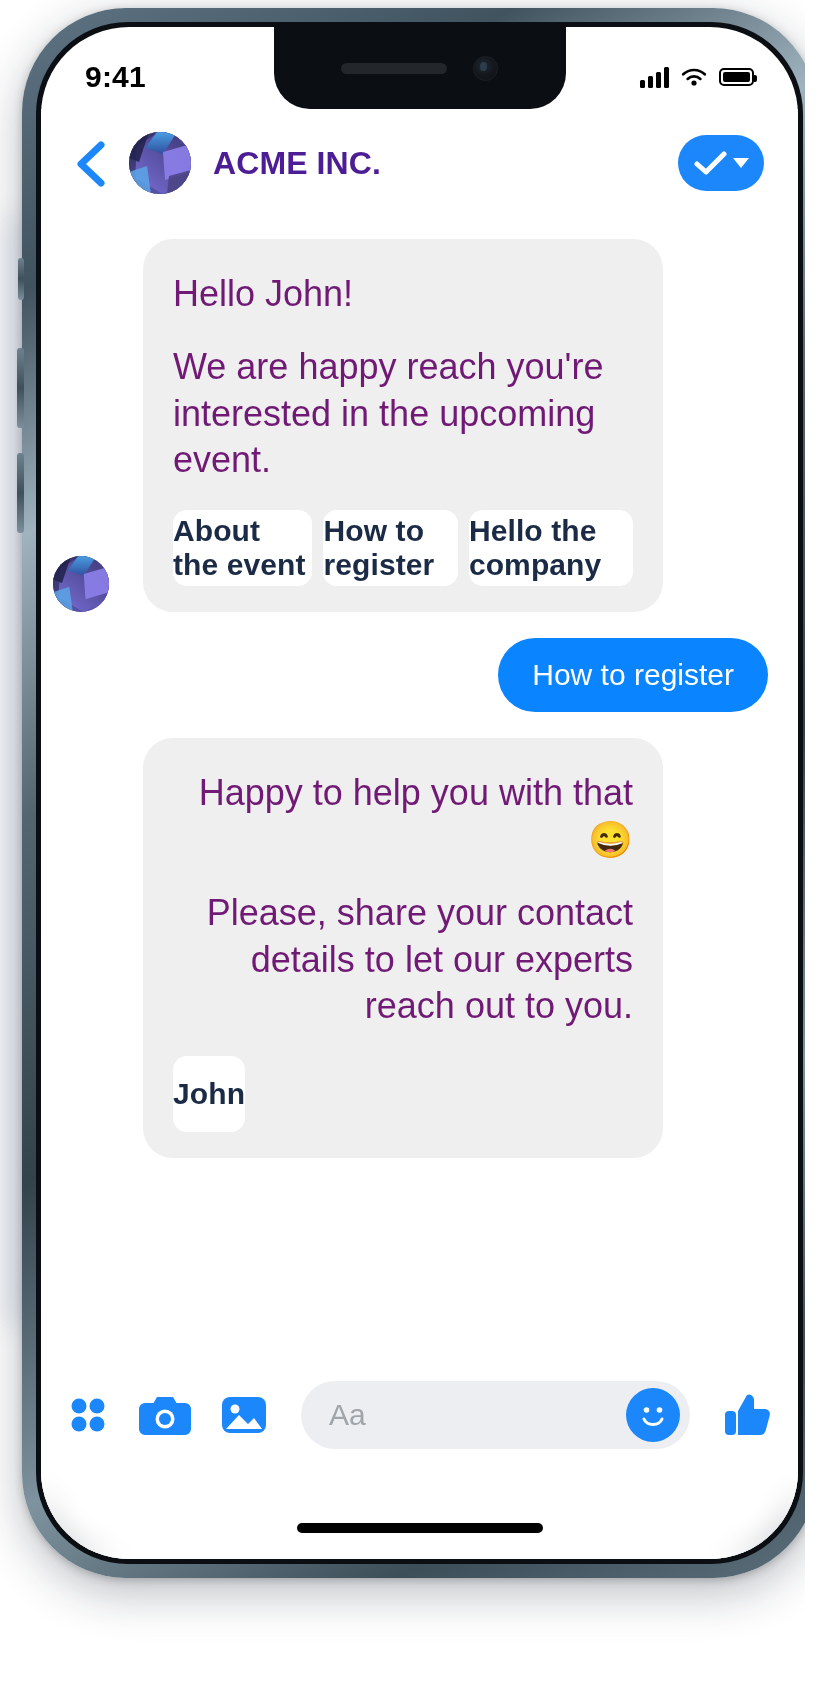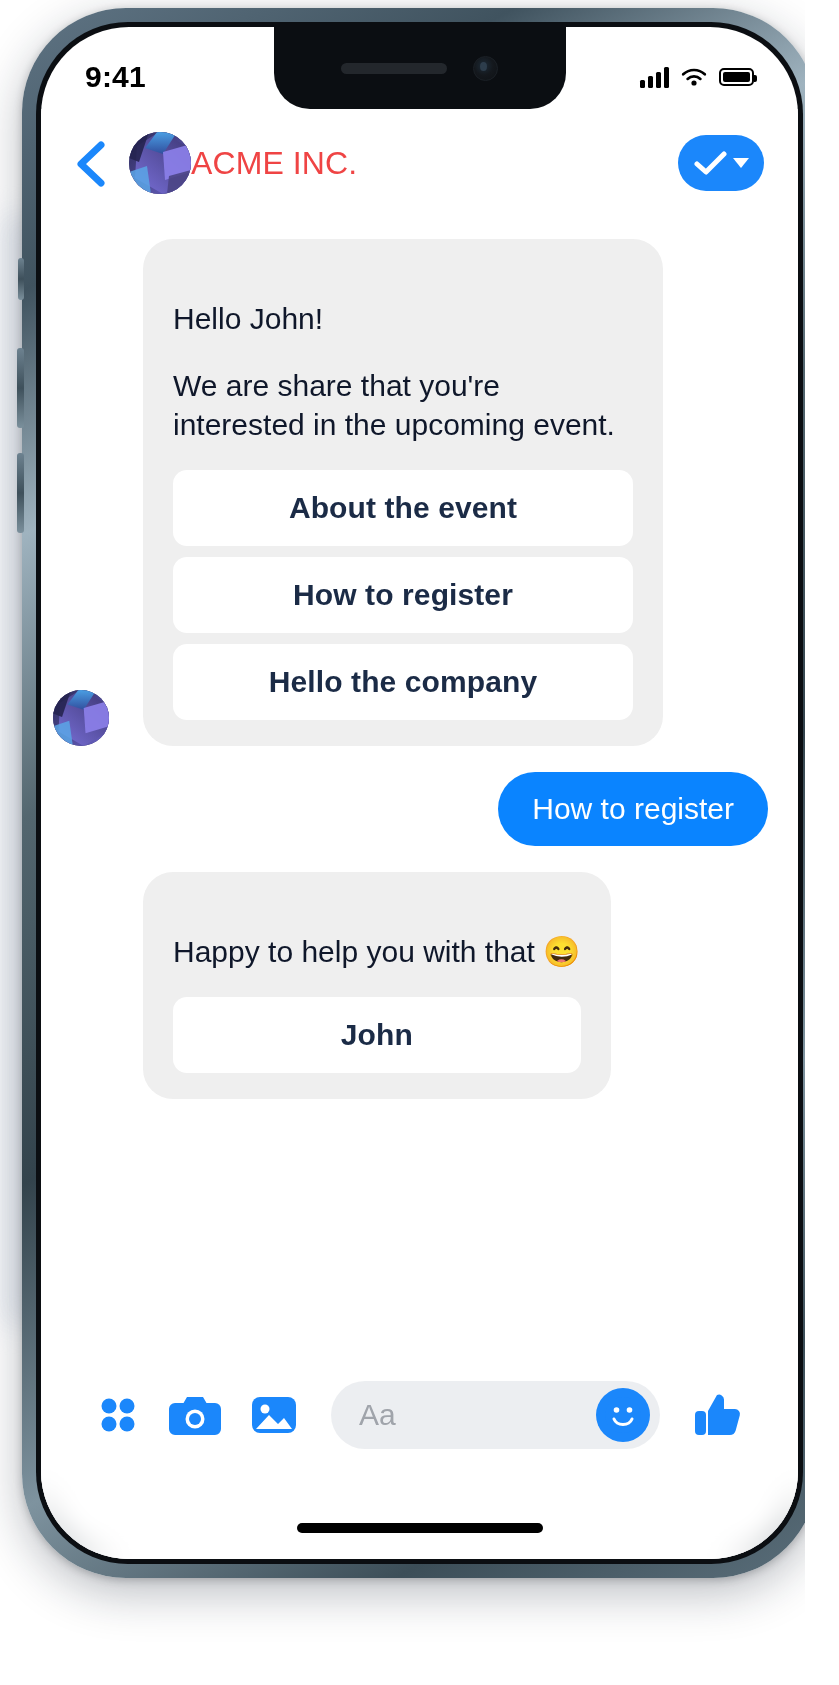--- a/index.html
+++ b/index.html
@@ -169,23 +169,24 @@
     border-radius: 50%;
     margin-left: 18px;
     flex: 0 0 auto;
     overflow: hidden;
     position: relative;
     background: #3b3570;
   }
   .av-layer { position:absolute; inset:0; }
 
   .header-title {
+    margin-left: 22px;
     font-size: 32px;
-    font-weight: 400;
-    color: #ef4444;
+    font-weight: 700;
+    color: #4c1d95;
     letter-spacing: .1px;
     white-space: nowrap;
   }
   .header-action {
     margin-left: auto;
     width: 86px; height: 56px;
     background: #1b87fb;
     border-radius: 30px;
     display: flex;
     align-items: center;
@@ -213,30 +214,29 @@
   .row.out { justify-content: flex-end; }
 
   .bubble-bot {
     background: #efefef;
     border-radius: 30px;
     padding: 32px 30px 26px 30px;
     max-width: 520px;
     margin-left: 76px;
   }
   .bubble-text {
-    font-size: 30px;
+    font-size: 36px;
     line-height: 1.30;
-    color: #0f172a;
+    color: #701a75;
     margin-bottom: 26px;
     font-family: "Liberation Sans", sans-serif;
-    margin-top: 28px;
   }
   .bubble-text:last-child { margin-bottom: 0; }
 
-  .qr-list { display: flex; flex-direction: column; gap: 11px; margin-top: 21px; }
+  .qr-list { display: flex; flex-direction: row; gap: 11px; margin-top: 21px; }
   .qr-btn {
     background: #ffffff;
     border-radius: 14px;
     height: 76px;
     display: flex;
     align-items: center;
     justify-content: center;
     font-size: 30px;
     font-weight: 700;
     color: #1b2b46;
@@ -277,21 +277,21 @@
     -webkit-backdrop-filter: blur(14px);
     z-index: 25;
   }
   .toolbar {
     position: absolute;
     left: 0; right: 0;
     bottom: 96px;
     height: 96px;
     display: flex;
     align-items: center;
-    padding: 0 54px;
+    padding: 0 24px;
     gap: 26px;
     z-index: 26;
   }
   .tb-icon { cursor: pointer; flex: 0 0 auto; display:flex; align-items:center; }
 
   .composer {
     flex: 1 1 auto;
     height: 68px;
     background: rgba(233,235,238,.85);
     border-radius: 36px;
@@ -411,21 +411,21 @@
             <span class="caret"></span>
           </div>
         </div>
 
         <div class="messages">
 
           <div class="msg-block">
             <div class="row">
               <div class="bubble-bot">
                 <div class="bubble-text">Hello John!</div>
-                <div class="bubble-text">We are share that you're interested in the upcoming event.</div>
+                <div class="bubble-text">We are happy reach you're interested in the upcoming event.</div>
 
                 <div class="qr-list">
                   <div class="qr-btn">About the event</div>
                   <div class="qr-btn">How to register</div>
                   <div class="qr-btn">Hello the company</div>
                 </div>
               </div>
             </div>
             <div class="bot-avatar-small">
               <svg class="av-layer" viewBox="0 0 62 62" preserveAspectRatio="none">
@@ -440,20 +440,21 @@
           </div>
 
           <div class="row out">
             <div class="bubble-user">How to register</div>
           </div>
 
           <div class="msg-block" style="margin-top:26px;text-align:right;">
             <div class="row">
               <div class="bubble-bot">
                 <div class="bubble-text">Happy to help you with that 😄</div>
+                <div class="bubble-text">Please, share your contact details to let our experts reach out to you.</div>
                 <div class="qr-list">
                   <div class="qr-btn">John</div>
                 </div>
               </div>
             </div>
           </div>
 
         </div>
 
         <div class="toolbar-blur"></div>

